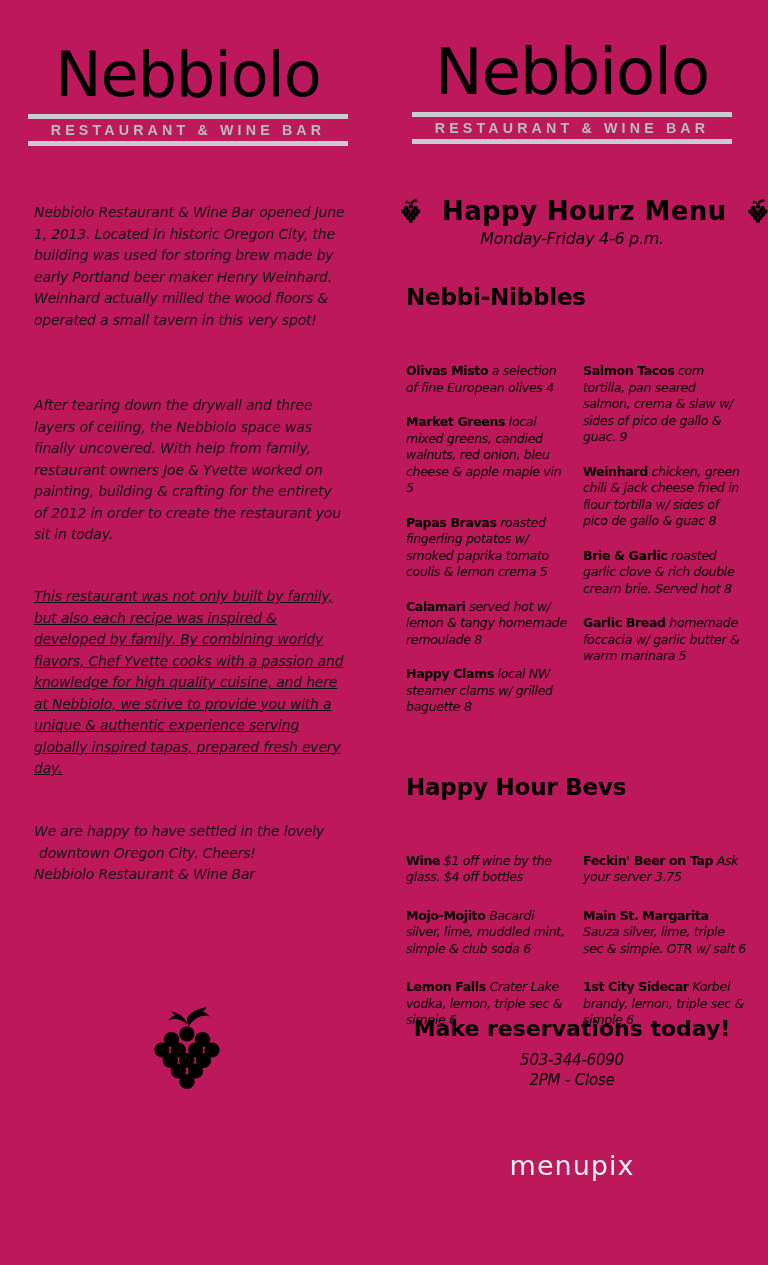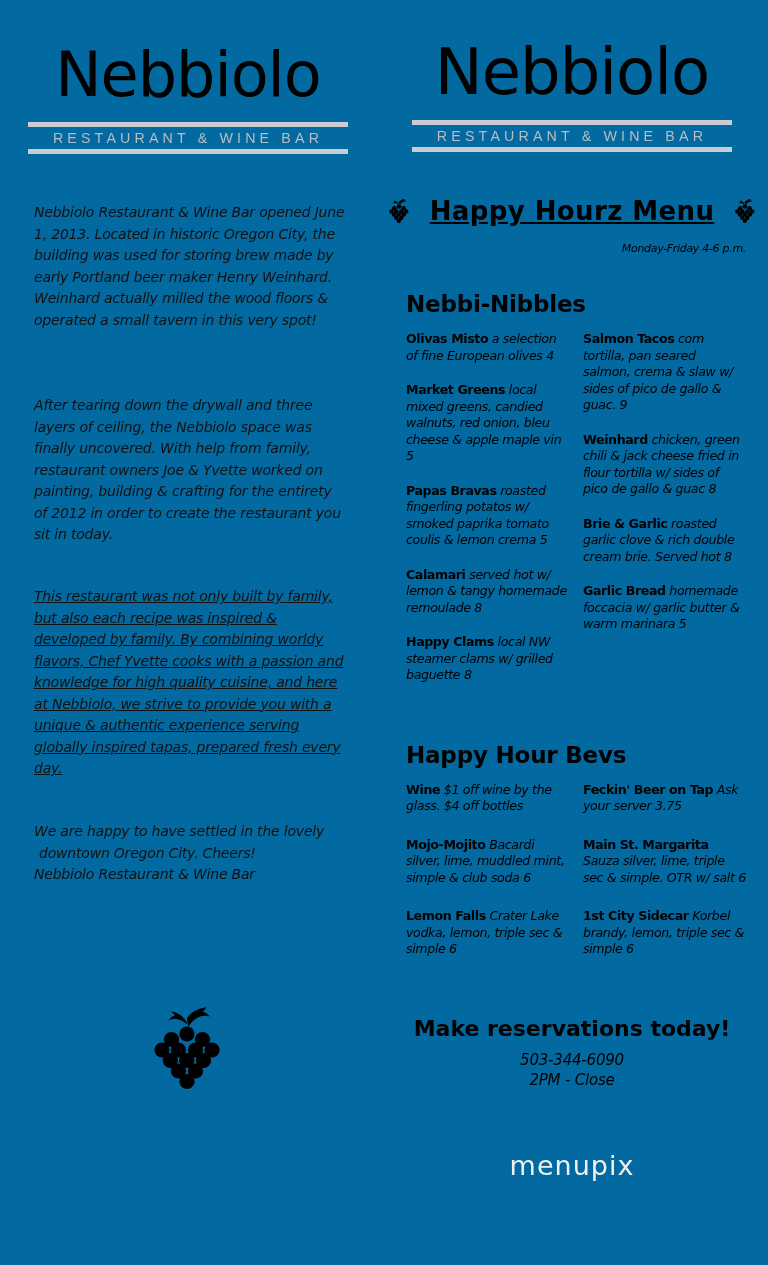--- a/index.html
+++ b/index.html
@@ -11,43 +11,44 @@
     font-family: "Liberation Sans", sans-serif;
     color: #000000;
     overflow: hidden;
     position: relative;
   }
 
   .page {
     position: relative;
     width: 768px;
     height: 1265px;
-    background: #0369a1;
+    background: #be185d;
   }
 
   
   .logo-block { position: absolute; }
   .logo-left  { left: 28px;  top: 44px; width: 320px; }
   .logo-right { left: 412px; top: 40px; width: 320px; }
 
   .logo-word {
     font-family: "DejaVu Sans", sans-serif;
     font-size: 62px;
     font-weight: 400;
     letter-spacing: -1px;
     line-height: 1.0;
     text-align: center;
     color: #000;
   }
   .logo-right .logo-word { font-size: 64px; }
 
   .logo-rule-wrap {
     position: relative;
-    margin-top: 16px;
+    margin-top: 8px;
     padding: 4px 0;
+    font-weight: bold;
   }
   .logo-rule-wrap::before,
   .logo-rule-wrap::after {
     content: "";
     position: absolute;
     left: 0; right: 0;
     height: 5px;
     background: #c9ccd1;
   }
   .logo-rule-wrap::before { top: 0; }
@@ -86,57 +87,56 @@
   .right-col {
     position: absolute;
     left: 398px;
     top: 196px;
     width: 348px;
   }
 
   .hh-title-row {
     display: flex;
     align-items: center;
-    justify-content: center;
+    justify-content: flex-start;
     gap: 18px;
-    text-decoration: underline;
   }
   .hh-title {
     font-family: "DejaVu Sans", sans-serif;
     font-weight: bold;
     font-size: 26px;
     letter-spacing: 0.4px;
     white-space: nowrap;
   }
   .hh-sub {
-    text-align: right;
+    text-align: center;
     font-family: "DejaVu Sans", sans-serif;
     font-style: italic;
-    font-size: 11px;
-    margin-top: 16px;
+    font-size: 16px;
+    margin-top: 3px;
     letter-spacing: -0.3px;
   }
 
   .section-head {
     font-family: "DejaVu Sans", sans-serif;
     font-weight: bold;
     font-size: 23px;
     letter-spacing: -0.2px;
     margin-left: 8px;
   }
   .section-head.nibbles { margin-top: 36px; }
   .section-head.bevs    { margin-top: 40px; }
 
   .menu-grid {
     display: flex;
     gap: 14px;
     margin-top: 14px;
     padding-left: 8px;
   }
-  .menu-col { width: 166px; }
+  .menu-col { width: 166px; margin-top: 39px; }
 
   .item { margin-bottom: 17px; }
   .item:last-child { margin-bottom: 0; }
 
   .item-text {
     font-family: "DejaVu Sans", sans-serif;
     font-style: italic;
     font-size: 12.6px;
     line-height: 16.5px;
     letter-spacing: -0.35px;

